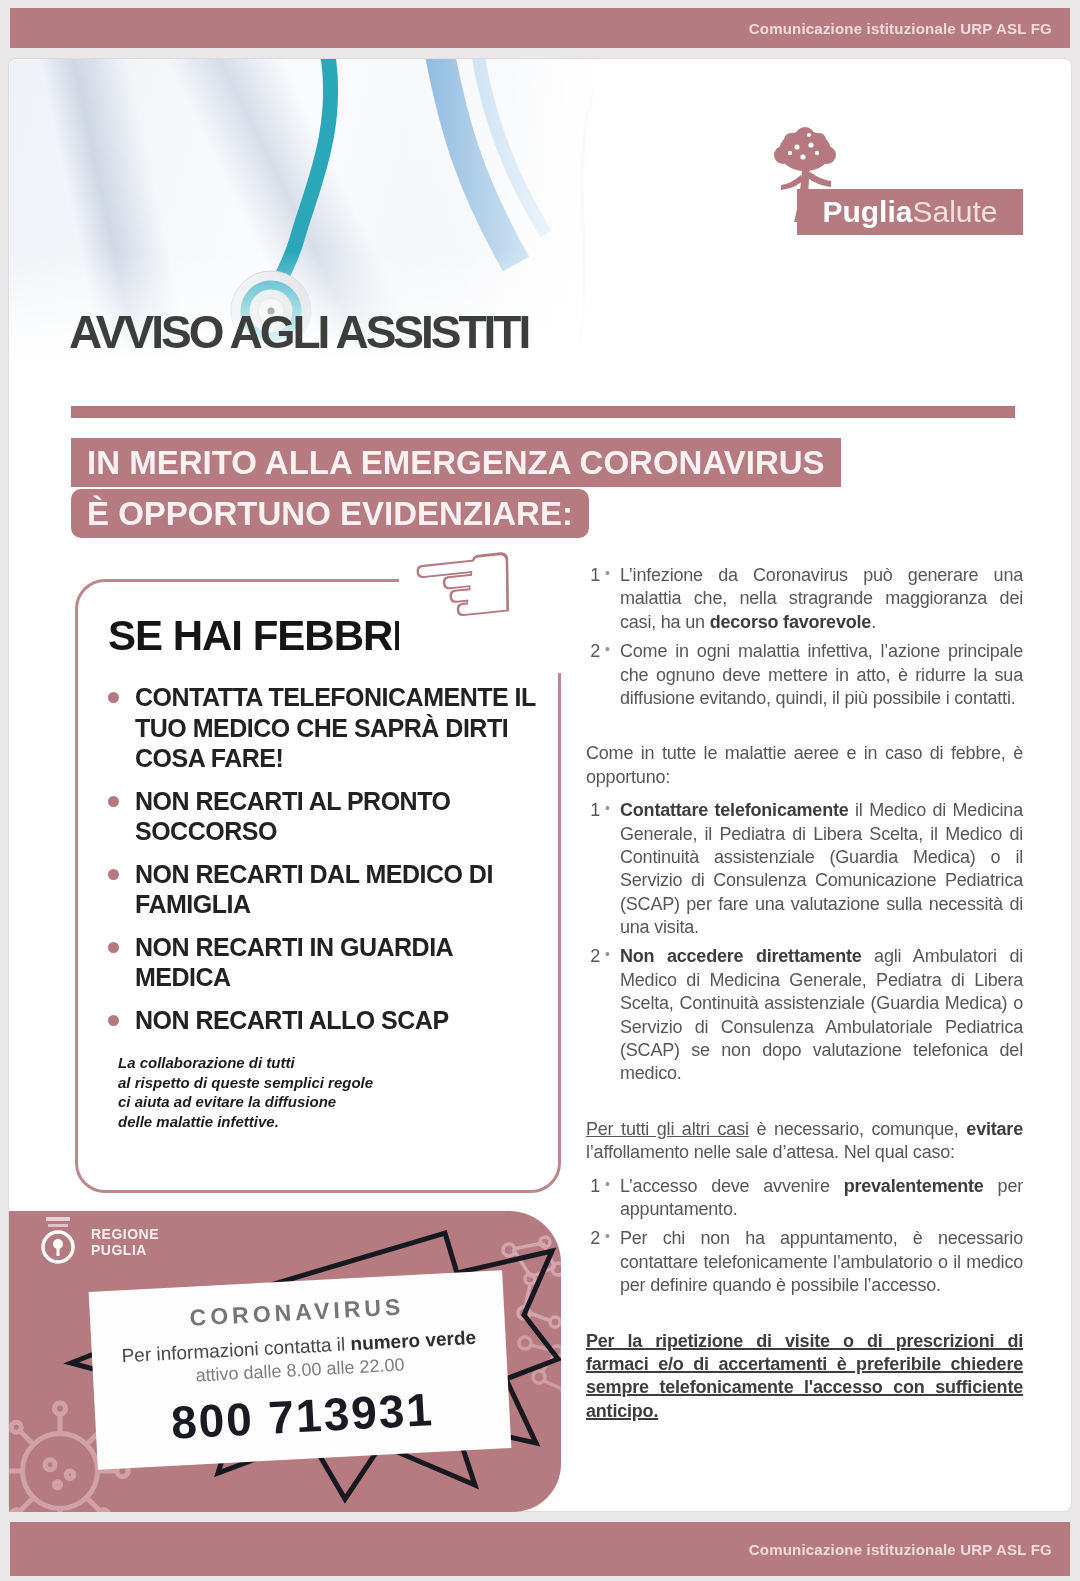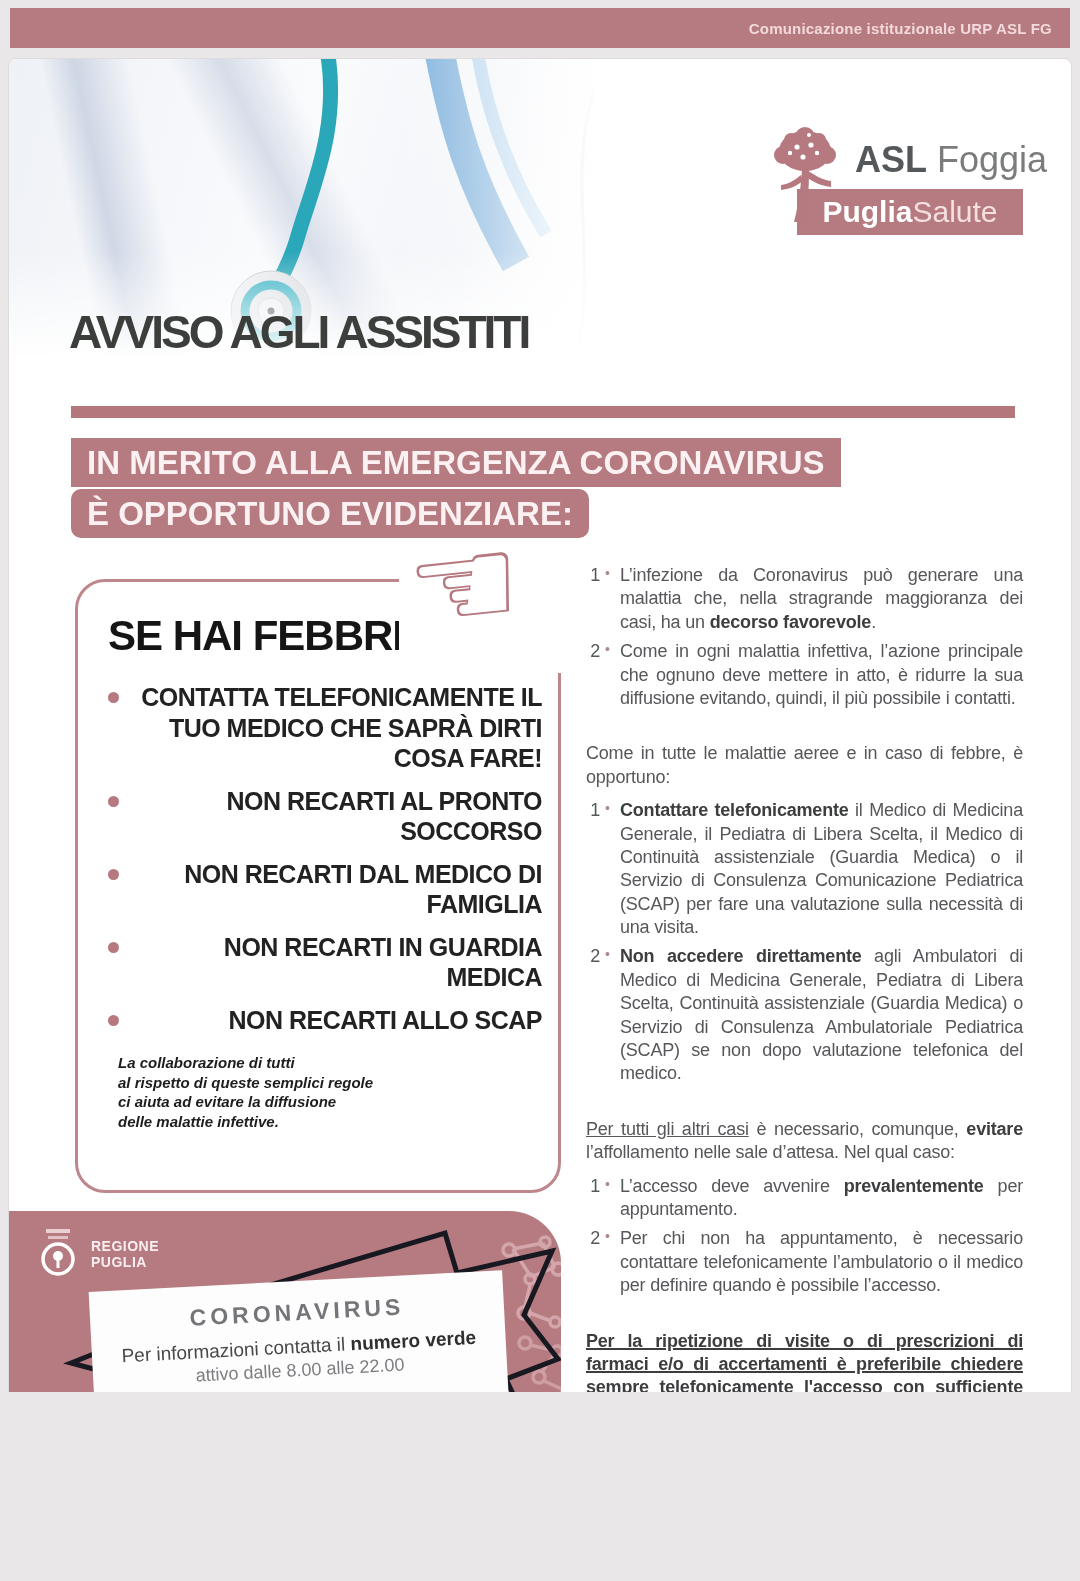--- a/index.html
+++ b/index.html
@@ -1,17 +1,17 @@
 <!DOCTYPE html>
 <html><head>
 <meta charset="utf-8">
 <style>
   html,body{margin:0;padding:0;background:#e9e7e8;}
   *{box-sizing:border-box;}
-  .page{position:relative;width:1080px;height:1392px;background:#e9e7e8;overflow:hidden;
+  .page{position:relative;width:1080px;height:1581px;background:#e9e7e8;overflow:hidden;
         font-family:"Liberation Sans",sans-serif;}
   
   .bar{position:absolute;left:10px;width:1060px;height:40px;background:#b67b81;
        display:flex;align-items:center;justify-content:flex-end;padding-right:18px;}
   .bar.top{top:8px;}
   .bar.bottom{top:1522px;height:54px;}
   .bar .bar-label{color:#f2d9db;font-size:15px;font-weight:bold;letter-spacing:.2px;}
   
   .poster{position:absolute;left:8px;top:58px;width:1064px;height:1454px;background:#ffffff;
           border:1px solid #dfdbdc;border-radius:8px;}
@@ -38,21 +38,21 @@
   .title-rule{position:absolute;left:62px;top:347px;width:944px;height:12px;background:#b4777c;z-index:3;}
   
   .hl{position:absolute;left:62px;z-index:3;background:#b67b81;color:#fbf1f2;
       font-size:33px;font-weight:bold;height:49px;line-height:49px;padding:0 16px;white-space:nowrap;}
   .hl.l1{top:379px;}
   .hl.l2{top:430px;border-radius:10px;}
   
   .febbre-box{position:absolute;left:66px;top:520px;width:486px;height:614px;background:#fff;
               border:3px solid #bd878c;border-radius:30px;padding:26px 16px 0 30px;z-index:4;}
   .febbre-heading{font-size:42px;font-weight:bold;color:#151515;letter-spacing:-1px;margin:4px 0 22px 0;}
-  .febbre-list{list-style:none;margin:0;padding:0;text-align:right;}
+  .febbre-list{list-style:none;margin:0;padding:0;}
   .febbre-list li{position:relative;padding-left:27px;margin-bottom:12px;
                   font-size:25px;font-weight:bold;line-height:1.22;color:#222;letter-spacing:-0.5px;}
   .febbre-list li::before{content:"";position:absolute;left:0;top:10px;width:11px;height:11px;
                   border-radius:50%;background:#b5797f;}
   .febbre-note{margin:18px 0 0 10px;font-size:15px;font-weight:bold;font-style:italic;
                color:#1d1d1d;line-height:1.3;}
   .febbre-note .nl{display:block;white-space:nowrap;}
   
   .hand-back{position:absolute;left:390px;top:486px;width:172px;height:128px;background:#fff;z-index:5;}
   .hand{position:absolute;left:398px;top:462px;z-index:6;font-family:"DejaVu Sans",sans-serif;
@@ -66,21 +66,21 @@
   .nnum .n{width:14px;text-align:right;}
   .nsep{color:#a98a8d;margin-left:5px;font-size:14px;}
   .ntxt{flex:1;margin:0;text-align:justify;}
   .rpara{margin:32px 0 10px 0;text-align:justify;}
   .u{text-decoration:underline;}
   .strong-u{font-weight:bold;color:#3c3d3f;text-decoration:underline;text-decoration-thickness:2px;}
   .para4{margin-top:24px;}
   
   .hotline-panel{position:absolute;left:0;top:1152px;width:552px;height:301px;background:#b67b81;
                  border-radius:0 52px 48px 0;overflow:hidden;z-index:4;}
-  .regione{position:absolute;left:26px;top:16px;display:flex;align-items:center;z-index:6;}
+  .regione{position:absolute;left:26px;top:4px;display:flex;align-items:center;z-index:6;}
   .regione .emblem{margin-right:10px;}
   .regione .rtxt{color:#fbeef0;font-size:14px;font-weight:bold;line-height:1.15;letter-spacing:.5px;}
   .burst{position:absolute;inset:0;z-index:4;}
   .hotline-card{position:absolute;left:84px;top:70px;width:414px;height:178px;background:#fdfdfd;
                 transform:rotate(-3deg);z-index:5;text-align:center;padding-top:18px;}
   .hotline-title{font-size:23px;color:#737578;letter-spacing:4px;font-weight:bold;}
   .hotline-info{margin:10px 0 0 0;font-size:19px;color:#48494b;}
   .hotline-info b{color:#2e2f31;}
   .hotline-hours{margin:2px 0 0 0;font-size:18px;color:#7c7e81;}
   .hotline-number{margin-top:8px;font-size:46px;font-weight:bold;color:#191a23;letter-spacing:2px;}
@@ -136,21 +136,20 @@
         </g>
         <g fill="#ffffff">
           <circle cx="32" cy="22" r="2.6"></circle>
             <circle cx="46" cy="20" r="2.6"></circle>
             <circle cx="38" cy="32" r="2.6"></circle>
           <circle cx="25" cy="28" r="2.2"></circle>
             <circle cx="52" cy="28" r="2.2"></circle>
             <circle cx="44" cy="10" r="2"></circle>
         </g>
       </svg>
-      <div class="asl-text"><b>ASL</b><span> Foggia</span></div>
       <div class="puglia-bar">
           <b>Puglia</b>
           <span>Salute</span>
         </div>
     </div>
 
     <div class="title">AVVISO AGLI ASSISTITI</div>
     <div class="title-rule"></div>
 
     <div class="hl l1">IN MERITO ALLA EMERGENZA CORONAVIRUS</div>

